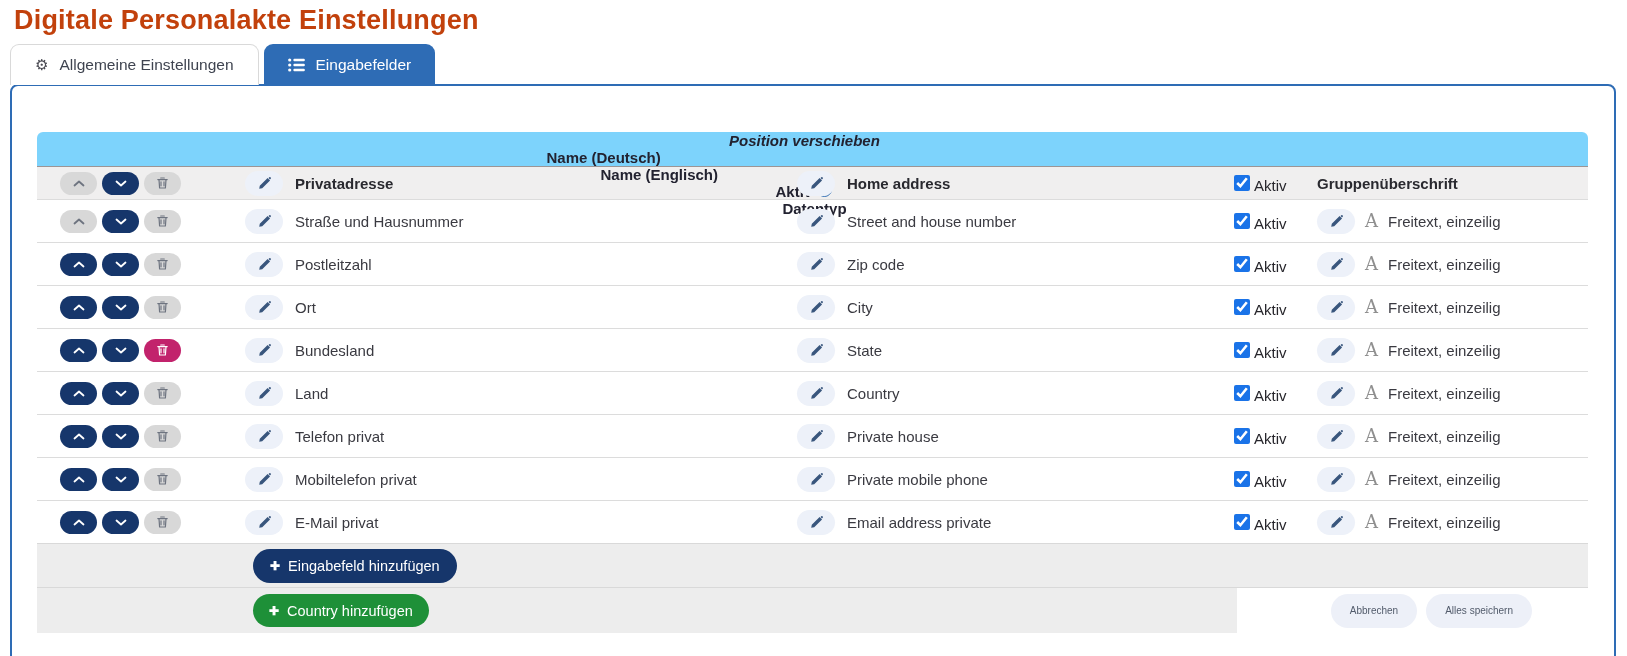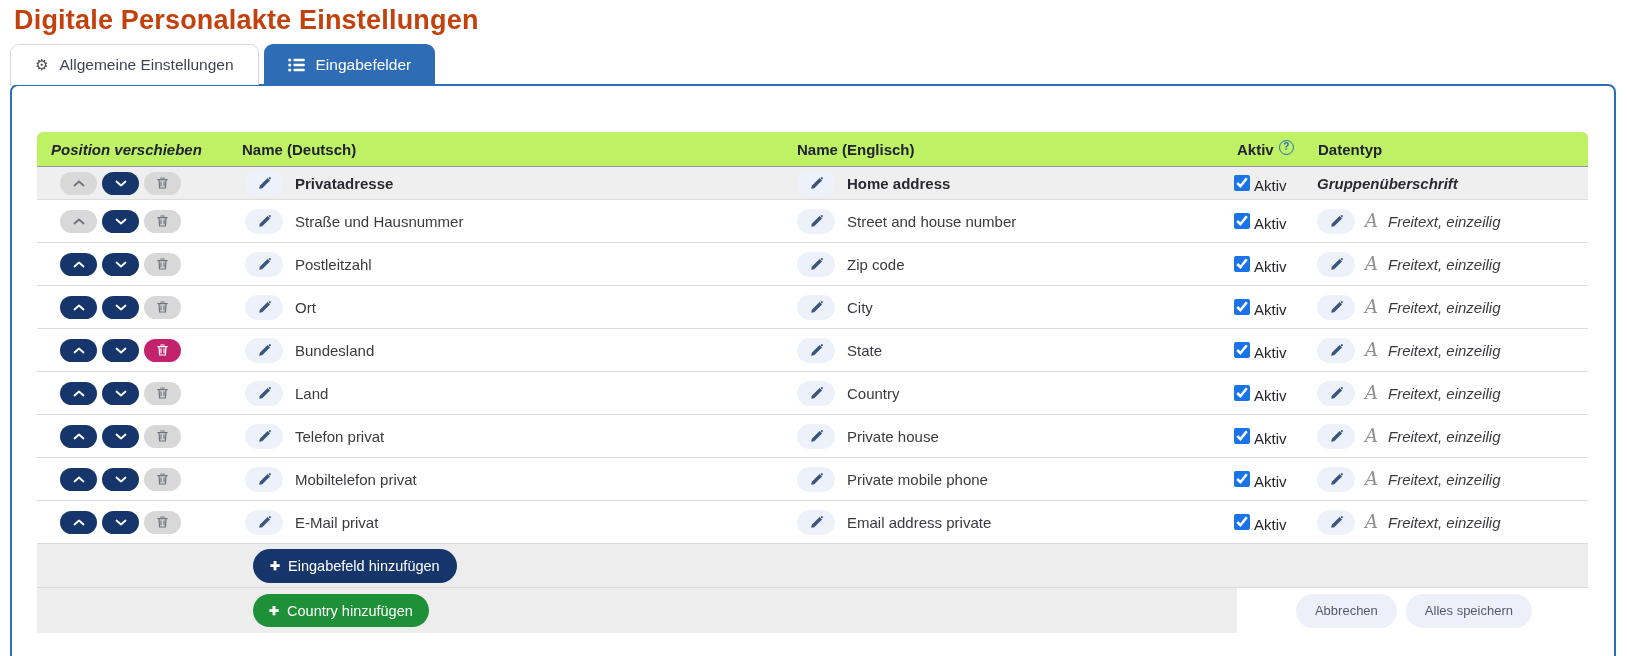--- a/index.html
+++ b/index.html
@@ -19,44 +19,44 @@
   .tab.active   { background:#2e6cb5; color:#fff; border:none; height:42px; }
   .gear-ico { font-size:15px; color:#4a4a52; }
   .list-ico svg { display:block; }
 
   
   .panel { position:absolute; left:10px; right:11px; top:84px; height:600px;
            border:2px solid #2e6cb5; border-radius:8px; background:#fff; z-index:1; }
 
   
   .ftable { position:absolute; left:25px; top:46px; width:1551px; font-size:15px; }
-  .thead { display:flex; background:#bef264; height:35px; align-items:center;
+  .thead { display:flex; background:#7dd3fc; height:35px; align-items:center;
            border-radius:6px 6px 0 0; border-bottom:1px solid #9c9595;
-           font-weight:700; color:#222230; }
+           font-weight:700; color:#222230;flex-direction:column; }
   .c-pos   { width:195px; padding-left:14px; flex:none; }
   .c-de    { width:552px; flex:none; display:flex; align-items:center; }
   .c-en    { width:450px; flex:none; display:flex; align-items:center; }
   .c-aktiv { width:80px;  flex:none; display:flex; align-items:center; }
   .c-type  { flex:1; display:flex; align-items:center; }
   .thead .c-pos { font-style:italic; }
   .thead .c-de { padding-left:10px; }
   .thead .c-en { padding-left:13px; }
   .thead .c-aktiv { padding-left:3px; gap:5px; }
   .thead .c-type  { padding-left:4px; }
 
   .trow { display:flex; align-items:center; height:43px; background:#fff;
           border-top:1px solid #dcdcdc; }
   .trow:first-child { border-top:none; }
   .trow.group-row { height:32px; background:#f0efef; }
   .trow .c-pos { display:flex; gap:5px; align-items:center; padding-left:23px; }
   .trow .c-de, .trow .c-en { gap:12px; }
   .trow .c-de { padding-left:13px; }
   .trow .c-en { padding-left:13px; }
   .trow .c-aktiv { gap:4px; }
-  .trow .c-type { gap:10px; padding-left:3px;font-style:italic; }
+  .trow .c-type { gap:10px; padding-left:3px; }
   .name-text { color:#3a3a41; }
   .group-row .name-text { font-weight:700; color:#29292f; }
   .group-row .type-text { font-weight:700; color:#29292f; }
   .type-text { color:#3a3a41; }
 
   
   .pill { width:37px; height:23px; border:none; border-radius:12px; background:#16366b;
           display:flex; align-items:center; justify-content:center; cursor:pointer; }
   .pill svg { display:block; }
   .pill.gray, .pill.disabled { background:#d8d8d8; }
@@ -87,21 +87,21 @@
                  justify-content:flex-end; gap:9px; padding-right:56px; }
 
   .btn-navy { margin-left:216px; height:34px; border:none; border-radius:17px; background:#16366b;
               color:#fff; font-size:14.5px; padding:0 17px; display:flex; align-items:center;
               gap:8px; cursor:pointer; font-family:inherit; }
   .btn-green { margin-left:216px; height:33px; border:none; border-radius:17px; background:#1e9038;
                color:#fff; font-size:14.5px; padding:0 16px; display:flex; align-items:center;
                gap:8px; cursor:pointer; font-family:inherit; }
   .plus-ico { font-size:12px; font-weight:700; }
   .btn-soft { height:34px; border:none; border-radius:17px; background:#edf0f8; color:#525b6b;
-              font-size:13px; padding:0 19px; cursor:pointer; font-family:inherit; }
+              font-size:10px; padding:0 19px; cursor:pointer; font-family:inherit; }
 </style>
 </head>
 <body>
 
 <h1 class="page-title">Digitale Personalakte Einstellungen</h1>
 
 <div class="tabs">
   <div class="tab inactive">
     <span class="gear-ico">⚙</span>
     <span>Allgemeine Einstellungen</span>

